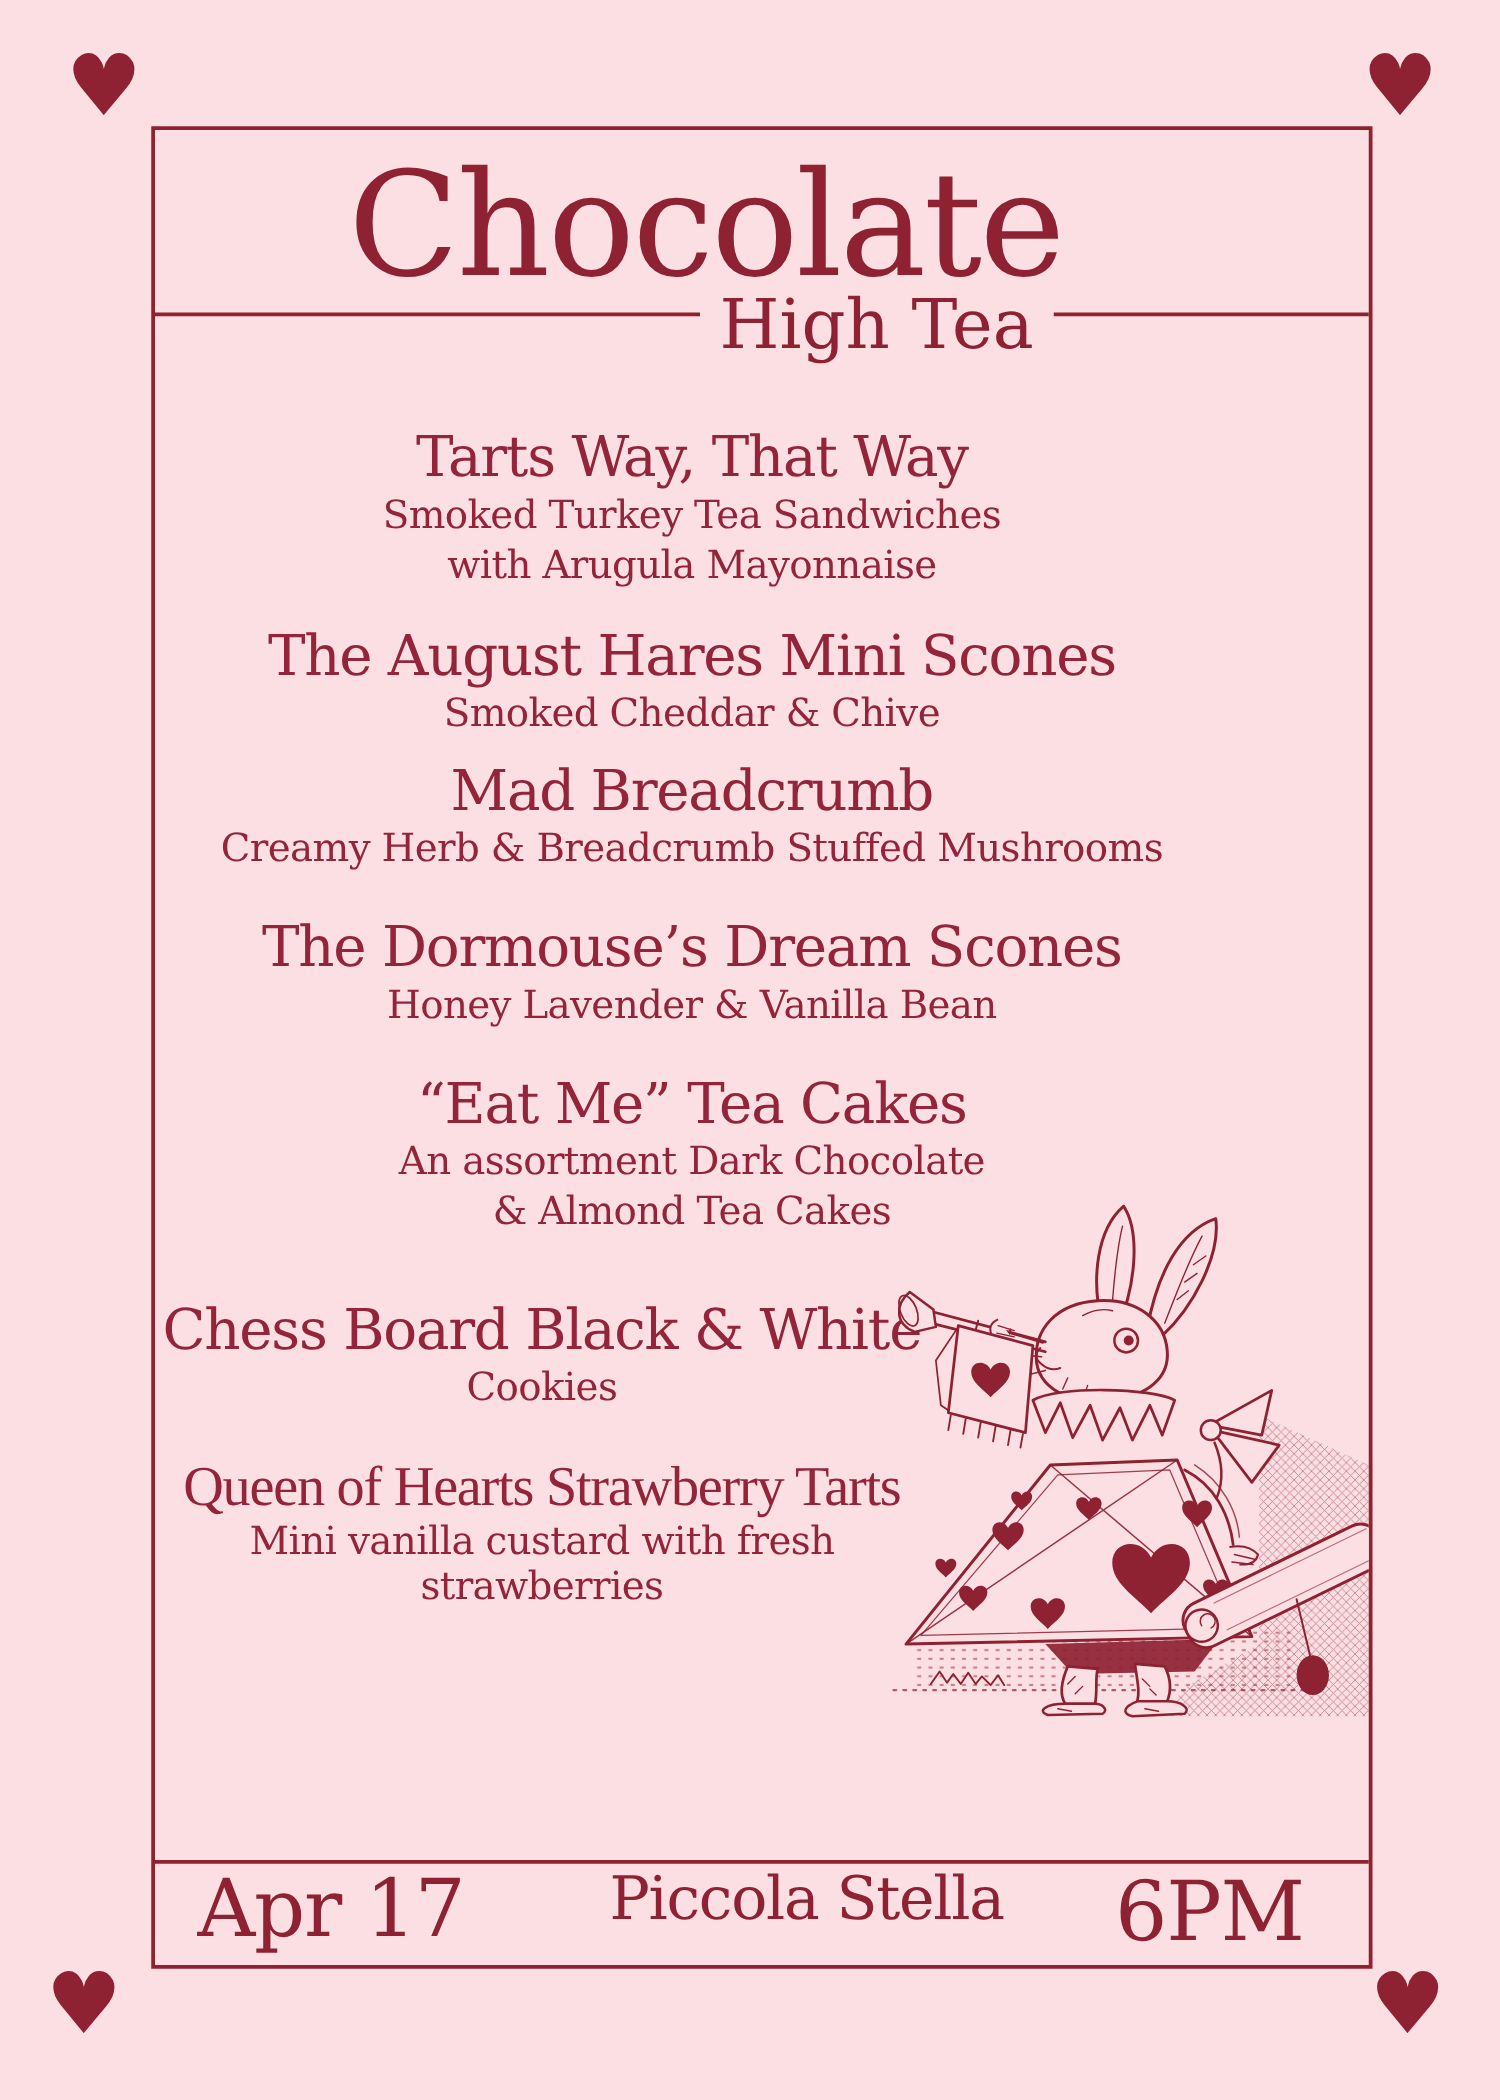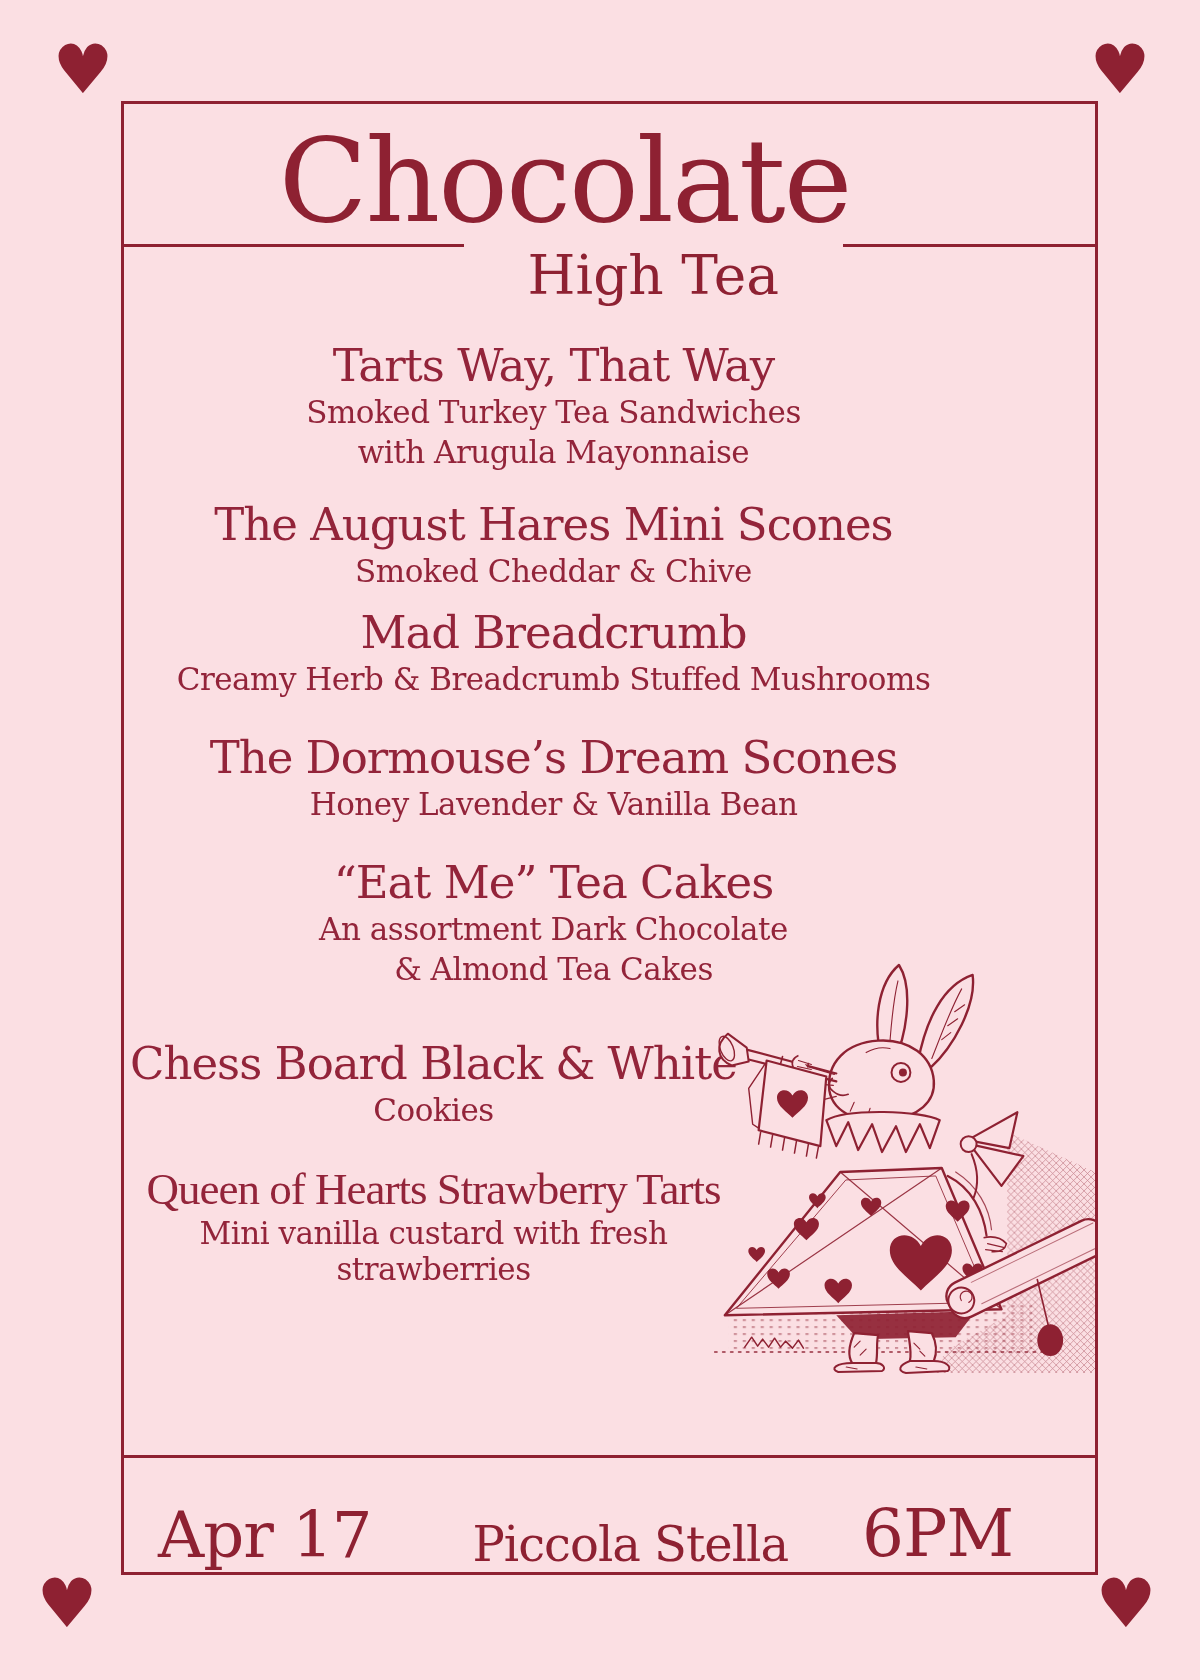--- a/index.html
+++ b/index.html
@@ -33,22 +33,22 @@
   .title{
     position:absolute;top:16px;left:0;right:0;
     padding-right:90px;
     text-align:center;
     font-size:116px;line-height:1.05;
     letter-spacing:-2px;
     color:var(--accent);
     white-space:nowrap;
   }
   .subtitle-row{
-    position:absolute;top:140px;left:0;right:0;
-    display:flex;align-items:flex-start;gap:48px;
+    position:absolute;top:124px;left:0;right:0;
+    display:flex;align-items:center;
   }
   .subtitle-row .rule{
     height:3px;background:var(--accent);
     margin-bottom:16px;
   }
   .subtitle-row .rule.left{flex:1 1 auto;}
   .subtitle-row .rule.right{flex:0 0 252px;}
   .subtitle{
     font-size:55px;line-height:62px;
     color:var(--accent);
@@ -74,24 +74,24 @@
   }
   .item-desc.w500{max-width:500px;margin:0 auto;}
   .item-desc.w470{max-width:470px;margin:0 auto;line-height:36px;}
   .mt27{margin-top:27px;} .mt16{margin-top:16px;} .mt33{margin-top:33px;} .mt49{margin-top:49px;}
   .rabbit{
     position:absolute;right:0;top:856px;
     width:408px;height:415px;
   }
   .footer{
     position:absolute;left:0;right:0;bottom:0;
-    height:117px;
+    height:84px;
     border-top:3px solid var(--accent);
-    display:flex;align-items:flex-end;justify-content:space-between;
-    padding:0 82px 0 34px;
+    display:flex;align-items:flex-start;justify-content:space-between;
+    padding:0 52px 0 34px;
     color:var(--accent);
   }
   .footer .date{font-size:64px;letter-spacing:-1px;}
   .footer .venue{font-size:48px;letter-spacing:-1px;margin-left:27px;}
   .footer .time{font-size:66px;letter-spacing:-1px;}
   svg .ln{stroke:var(--accent);fill:none;stroke-linecap:round;stroke-linejoin:round;}
   svg .fl{fill:#fbdfe3;stroke:var(--accent);stroke-linejoin:round;}
 </style>
 </head>
 <body>

